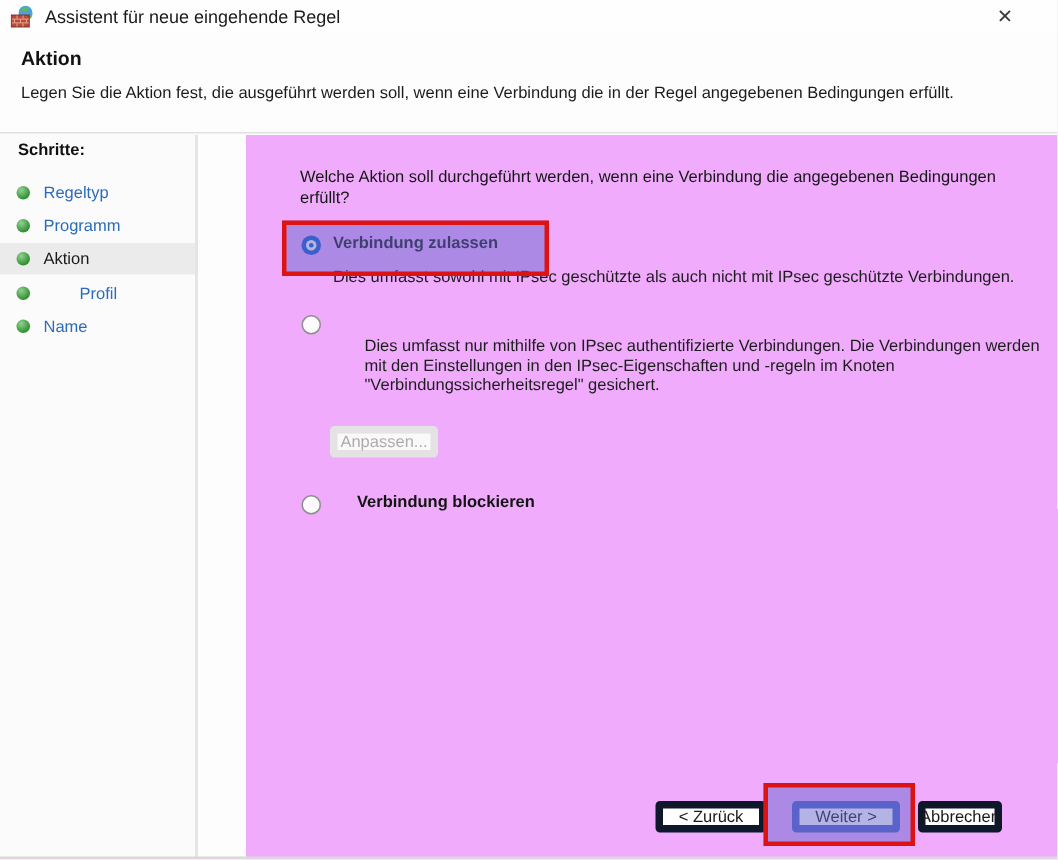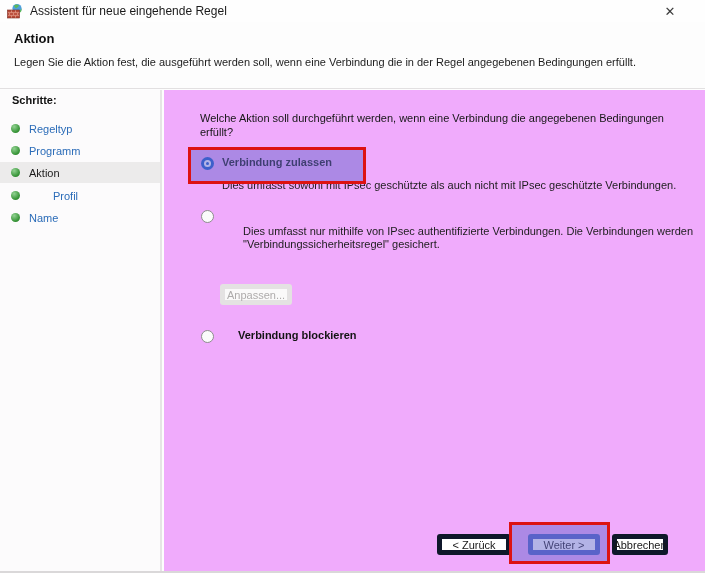--- a/index.html
+++ b/index.html
@@ -15,21 +15,21 @@
   .titlebar .app-icon { position:absolute; left:7px; top:3px; width:16px; height:16px; }
   .titlebar .title-text { position:absolute; left:30px; top:4px; font-size:12px; color:#1a1a1a; white-space:nowrap; }
   .close-btn { position:absolute; right:12px; top:0; width:46px; height:22px; display:flex; align-items:center; justify-content:center; font-size:13px; color:#3c3c3c; cursor:pointer; }
 
   
   .header { position:absolute; top:22px; left:0; right:0; height:67px; background:#fdfdfd; border-bottom:1px solid #e2e0e1; }
   .page-title { position:absolute; left:14px; top:9px; font-size:13px; font-weight:bold; color:#111; }
   .page-subtitle { position:absolute; left:14px; top:34px; font-size:11px; color:#1c1c1c; white-space:nowrap; }
 
   
-  .sidebar { position:absolute; top:90px; left:0; width:162px; bottom:0; background:#fcfbfc; border-right:2px solid #e6e4e5; }
+  .sidebar { position:absolute; top:90px; left:0; width:132px; bottom:0; background:#fcfbfc; border-right:2px solid #e6e4e5; }
   .steps-title { position:absolute; left:12px; top:4px; font-size:11px; font-weight:bold; color:#111; }
   .step { position:absolute; left:0; width:100%; height:21px; display:flex; align-items:center; padding-left:11px; gap:9px; font-size:11px; color:#2b6cb8; cursor:pointer; white-space:nowrap; }
   .step.current { color:#1a1a1a; background:#ecebeb; cursor:default; }
   .bullet { width:9px; height:9px; border-radius:50%; flex-shrink:0;
     background:radial-gradient(circle at 35% 30%, #92d292, #389538 65%, #277527); }
 
   
   .main { position:absolute; top:90px; left:164px; right:0; bottom:0; background:#f0abfc; }
   .question { position:absolute; left:36px; top:21px; font-size:11px; line-height:14px; color:#161616; }
   .question span { display:block; white-space:nowrap; }
@@ -120,20 +120,21 @@
       <span>erfüllt?</span>
     </div>
 
     <div class="radio sel" style="left:37px; top:67px;"></div>
     <div class="opt-label" style="left:58px; top:66px;">Verbindung zulassen</div>
     <div class="desc" style="left:58px; top:89px;">Dies umfasst sowohl mit IPsec geschützte als auch nicht mit IPsec geschützte Verbindungen.</div>
 
     <div class="radio unsel" style="left:37px; top:120px;"></div>
     <div class="desc" style="left:58px; top:135px;">
       <div>Dies umfasst nur mithilfe von IPsec authentifizierte Verbindungen. Die Verbindungen werden</div>
+      <div>mit den Einstellungen in den IPsec-Eigenschaften und -regeln im Knoten</div>
       <div>"Verbindungssicherheitsregel" gesichert.</div>
     </div>
     <button class="btn disabled" style="left:56px; top:194px; width:72px;">Anpassen...</button>
 
     <div class="radio unsel" style="left:37px; top:240px;"></div>
     <div class="opt-label" style="left:74px; top:239px;">Verbindung blockieren</div>
 
     <button class="btn" style="left:273px; top:444px; width:74px;">&lt; Zurück</button>
     <button class="btn default" style="left:364px; top:444px; width:72px;">Weiter &gt;</button>
     <button class="btn" style="left:448px; top:444px; width:56px;">Abbrechen</button>

